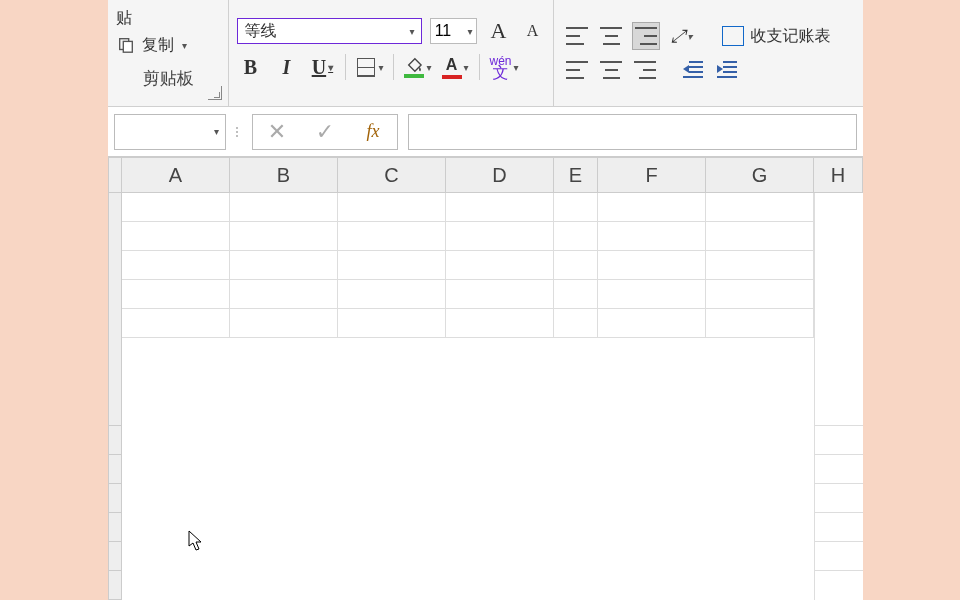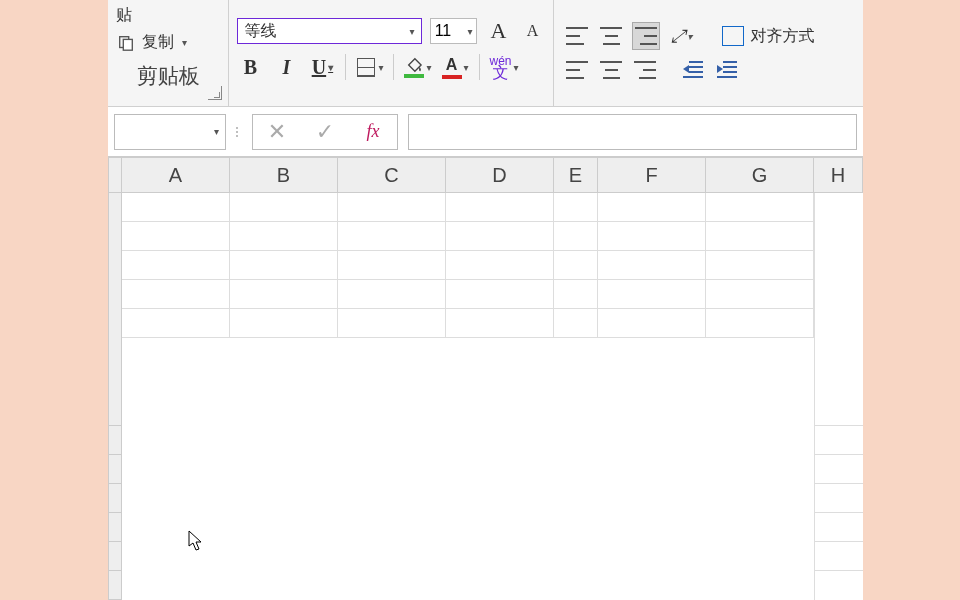--- a/index.html
+++ b/index.html
@@ -35,21 +35,21 @@
   }
   .ribbon-group-body {
     flex: 1;
     display: flex;
     flex-direction: column;
     justify-content: center;
     padding: 2px 8px;
   }
   .ribbon-group-label {
     text-align: center;
-    font-size: 21px;
+    font-size: 17px;
     color: #444;
     padding: 4px 0 16px 0;
     position: relative;
   }
   .launcher {
     position: absolute;
     right: 6px;
     bottom: 6px;
     width: 14px;
     height: 14px;
@@ -216,21 +216,21 @@
     padding: 0 6px;
     background:#fff;
   }
   .grip { width:6px; display:flex; flex-direction:column; gap:2px; }
   .grip i { width:2px; height:2px; background:#aaa; border-radius:50%; display:block;}
   .fb-btns {
     height:36px; border:1px solid #bbb; display:flex; align-items:center;
     background:#fff;
   }
   .fb-btn { width:48px; height:100%; display:flex; align-items:center; justify-content:center; color:#aaa; font-size:22px; }
-  .fx { font-style:italic; font-family:Georgia,serif; color:#be185d; font-size:18px;}
+  .fx { font-style:italic; font-family:Georgia,serif; color:#a16207; font-size:18px;}
   .formula-input { flex:1; height:36px; border:1px solid #bbb; background:#fff;}
 
   .sheet {
     flex:1; display:flex; flex-direction:column; background:#fff;
   }
   .col-headers { display:flex; height:36px; }
   .corner { width:14px; border:1px solid #ccc; background:#eee;}
   .colh {
     border:1px solid #ccc; border-left:none; background:#eee;
     display:flex; align-items:center; justify-content:center;
@@ -381,21 +381,21 @@
               <span class="align-ico align-right">
                 <span></span>
                 <span></span>
                 <span></span>
               </span>
             </span>
           <span class="btn orient">⤢<span class="dd">▾</span></span>
           <span style="width:12px"></span>
           <span class="wrap-btn">
             <span class="wrap-ico"></span>
-            <span>对齐方式</span>
+            <span>收支记账表</span>
           </span>
         </div>
         <div class="align-row">
           <span class="btn">
               <span class="align-ico align-left">
                 <span></span>
                 <span></span>
                 <span></span>
               </span>
             </span>

